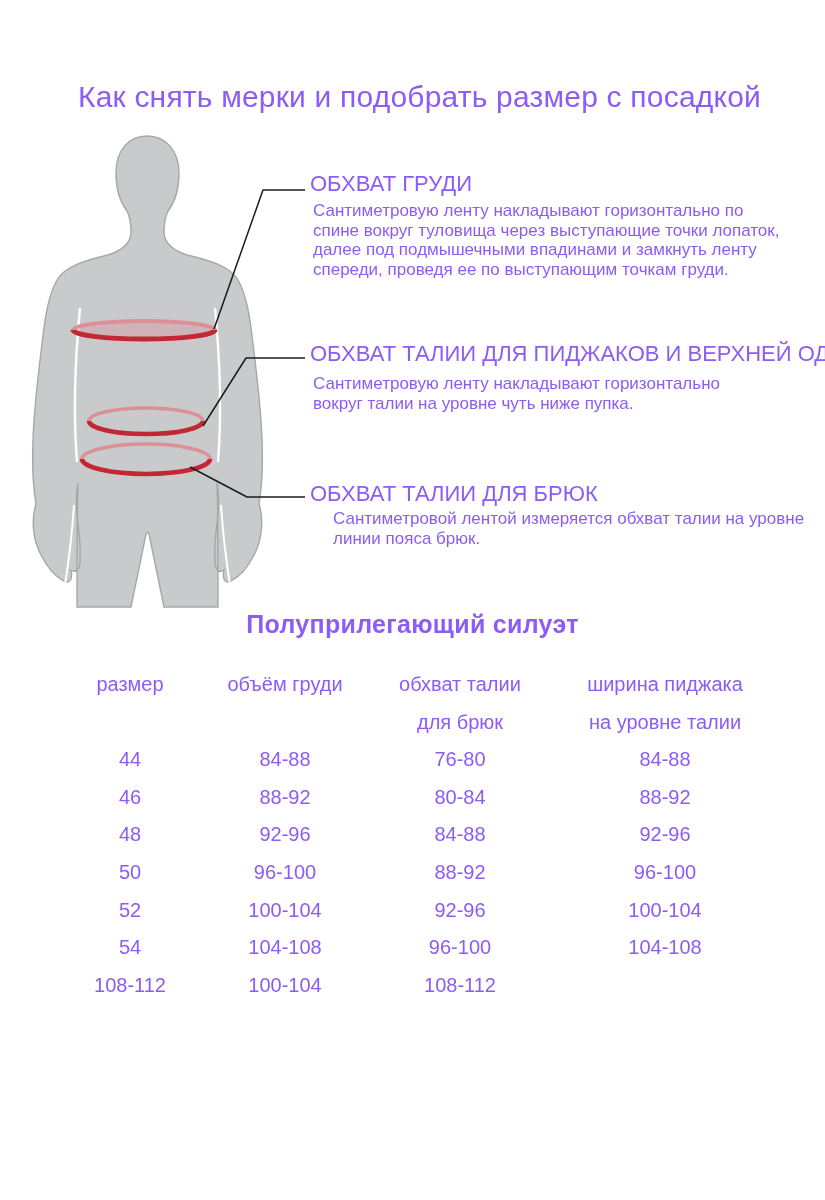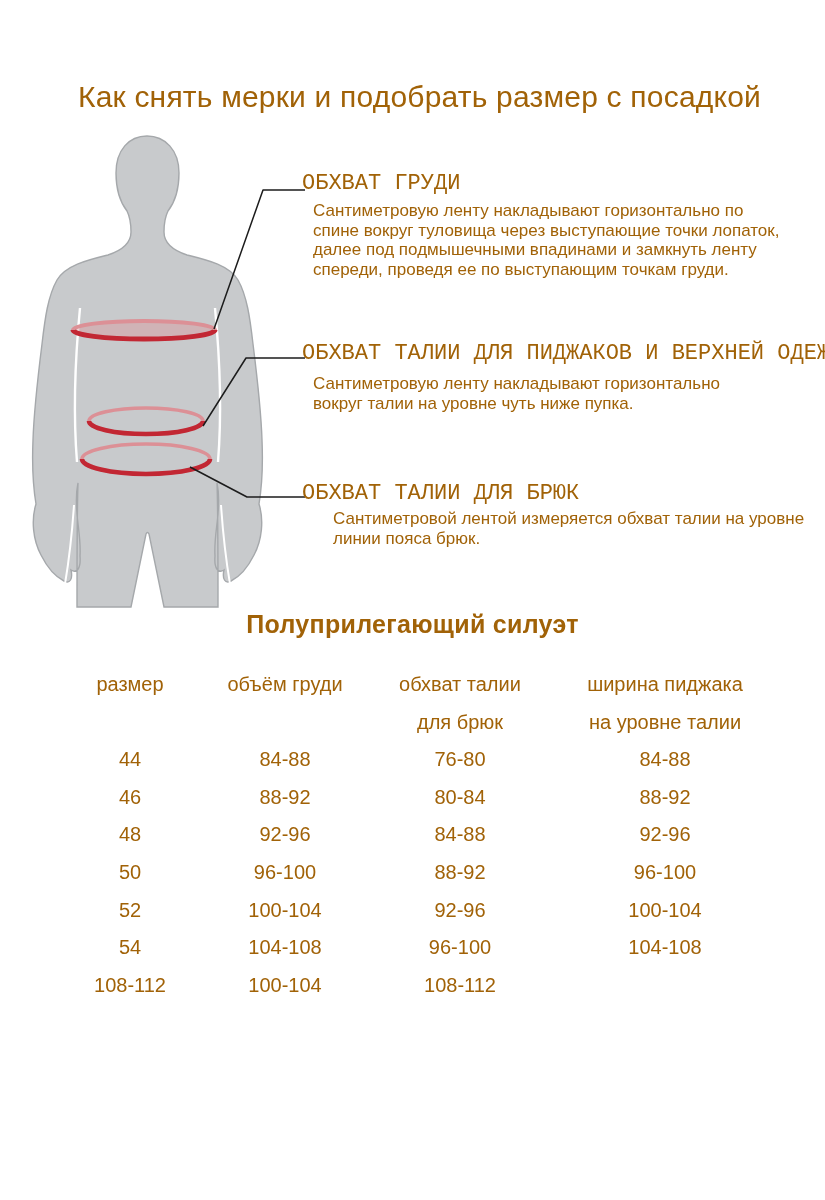--- a/index.html
+++ b/index.html
@@ -2,41 +2,40 @@
 <html><head>
 <meta charset="utf-8">
 <style>
   html, body { margin: 0; padding: 0; background: #ffffff; }
   #page {
     position: relative;
     width: 825px;
     height: 1200px;
     background: #ffffff;
     font-family: "Liberation Sans", sans-serif;
-    color: #a16207;
+    color: #8b5cf6;
     overflow: hidden;
   }
   .abs { position: absolute; }
 
   #page-title {
     top: 80px; left: 78px;
     font-size: 30px;
     font-weight: 400;
     letter-spacing: 0.2px;
     white-space: nowrap;
   }
 
   #figure-svg { top: 120px; left: 0; width: 320px; height: 495px; }
 
   .section-heading {
-    left: 302px;
+    left: 310px;
     font-size: 22px;
     font-weight: 400;
     white-space: nowrap;
-    font-family: Liberation Mono, monospace;
   }
   .section-body {
     left: 313px;
     width: 490px;
     font-size: 17px;
     line-height: 19.5px;
     white-space: pre-line;
   }
   #sec1-heading { top: 171px; }
   #sec1-body    { top: 201px; }

